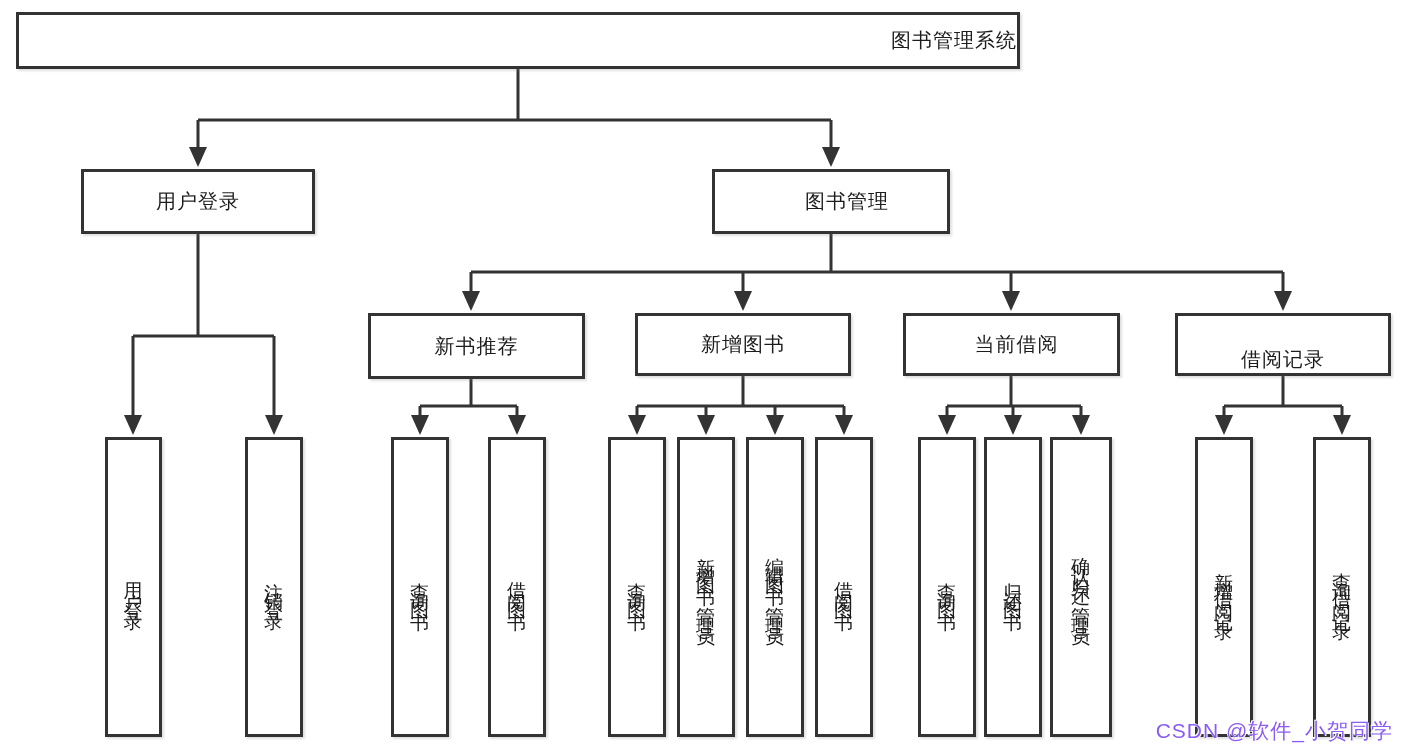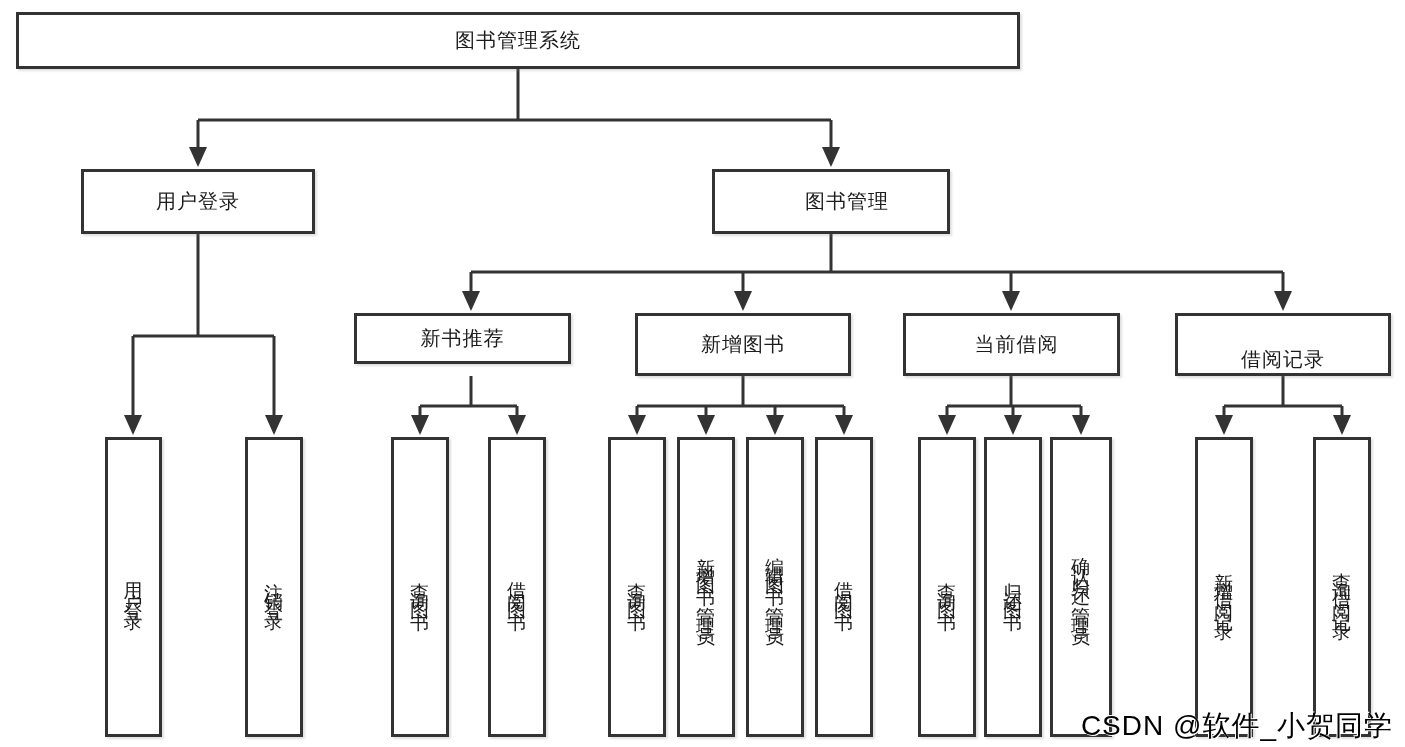--- a/index.html
+++ b/index.html
@@ -44,22 +44,22 @@
     font-size: 19px;
     letter-spacing: 10px;
     line-height: 1;
     white-space: nowrap;
   }
   #watermark {
     position: absolute;
     right: 12px;
     bottom: 2px;
     z-index: 3;
-    font-size: 28px;
-    color: #000000;
+    font-size: 21px;
+    color: #8b5cf6;
     letter-spacing: 1px;
     text-shadow: 1px 1px 0 #ffffff, -1px -1px 0 #ffffff;
     white-space: nowrap;
   }
 </style>
 </head>
 <body>
 
 <div id="canvas">
 
@@ -96,32 +96,32 @@
       <polygon points="766,415 784,415 775,435"></polygon>
       <polygon points="835,415 853,415 844,435"></polygon>
       <polygon points="938,415 956,415 947,435"></polygon>
       <polygon points="1004,415 1022,415 1013,435"></polygon>
       <polygon points="1072,415 1090,415 1081,435"></polygon>
       <polygon points="1215,415 1233,415 1224,435"></polygon>
       <polygon points="1333,415 1351,415 1342,435"></polygon>
     </g>
   </svg>
 
-  <div class="box hbox" style="left:16px; top:12px; width:1004px; height:57px;">
+  <div class="box hbox" style="left:16px; top:12px; width:1004px; height:57px;justify-content:flex-end;">
     <span>图书管理系统</span>
   </div>
 
   <div class="box hbox" style="left:81px; top:169px; width:234px; height:65px;">
     <span>用户登录</span>
   </div>
   <div class="box hbox" style="left:712px; top:169px; width:238px; height:65px;padding-left:32px;">
     <span>图书管理</span>
   </div>
 
-  <div class="box hbox" style="left:354px; top:313px; width:217px; height:51px;">
+  <div class="box hbox" style="left:368px; top:313px; width:217px; height:66px;">
     <span>新书推荐</span>
   </div>
   <div class="box hbox" style="left:635px; top:313px; width:216px; height:63px;">
     <span>新增图书</span>
   </div>
   <div class="box hbox" style="left:903px; top:313px; width:217px; height:63px;padding-left:10px;">
     <span>当前借阅</span>
   </div>
   <div class="box hbox" style="left:1175px; top:313px; width:216px; height:63px;align-items:flex-end;">
     <span>借阅记录</span>

